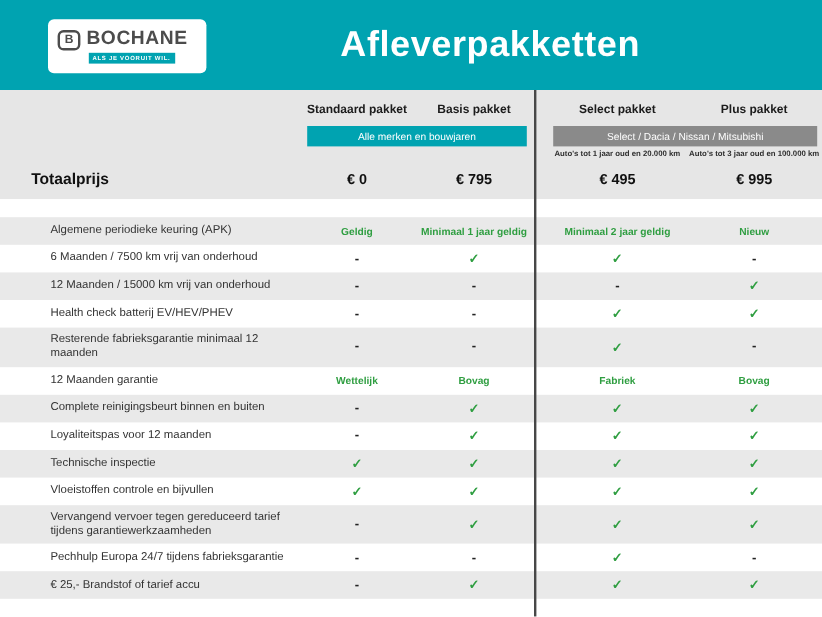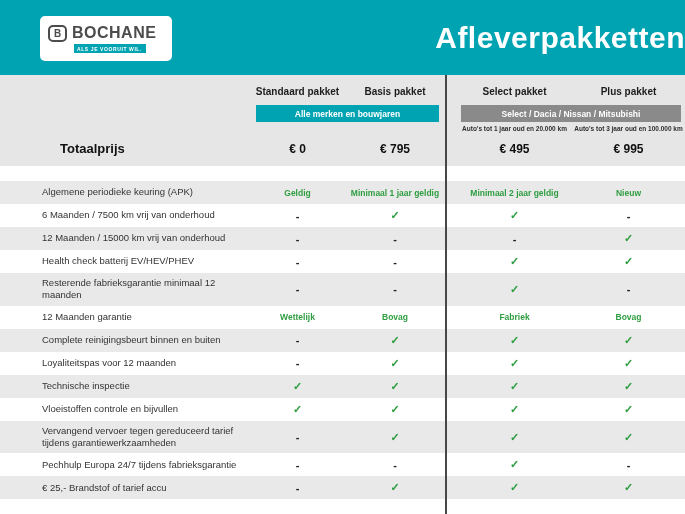--- a/index.html
+++ b/index.html
@@ -12,39 +12,39 @@
   .logo { position:absolute; left:40px; top:16px; width:132px; height:45px; background:#fff;
           border-radius:5px; display:flex; flex-direction:column; justify-content:center;
           padding:4px 8px; }
   .logo-row { display:flex; align-items:center; gap:5px; }
   .logo-icon { width:19px; height:17px; border:2.5px solid #4c4c4c; border-radius:5px;
                display:flex; align-items:center; justify-content:center;
                font-weight:bold; font-size:10px; color:#4c4c4c; }
   .logo-text { font-weight:bold; font-size:16px; color:#4c4c4c; letter-spacing:0.5px; }
   .logo-tagline { background:var(--teal,#00a3b1); color:#fff; font-size:5px; font-weight:bold;
                   letter-spacing:0.6px; padding:1.5px 3px; width:72px; margin-left:26px; margin-top:2px; }
-  .title { flex:1; margin-left:132px; text-align:right; color:#fff; font-size:30px;
+  .title { flex:1; margin-left:132px; text-align:center; color:#fff; font-size:30px;
            font-weight:bold; letter-spacing:0.5px; }
 
   
   .grid { display:grid; grid-template-columns:250px 95px 100px 12px 115px 113px; align-items:center; }
   .cell { text-align:center; }
   .cell.label { text-align:left; padding-left:42px; font-size:9.5px; color:#333; line-height:1.3; padding-right:10px; }
 
   
   .thead { background:#e6e6e6; padding:11px 0 10px; }
   .head-titles { margin-bottom:8px; }
   .col-title { font-size:10px; font-weight:bold; color:#1c1c1c; }
-  .badge { grid-row:1; text-align:center; font-size:8.5px; font-weight:bold; color:#fff; padding:3.5px 0; }
+  .badge { grid-row:1; text-align:center; font-size:8.5px; font-weight:normal; color:#fff; padding:3.5px 0; }
   .badge-teal { grid-column:2 / 4; background:var(--teal,#00a3b1); margin:0 6px; }
   .badge-gray { grid-column:5 / 7; background:var(--badge_gray,#8a8a8a); margin:0 4px; }
   .head-notes { margin-top:3px; }
   .subnote { font-size:6.5px; font-weight:bold; color:#2e2e2e; }
   .price-row { margin-top:9px; }
-  .price-label { font-size:13px; font-weight:bold; color:#111; padding-left:60px; text-align:left; }
+  .price-label { font-size:13px; font-weight:bold; color:#111; padding-left:26px; text-align:left; }
   .price-val { font-size:12px; font-weight:bold; color:#111; }
 
   .gap { height:15px; background:#fff; }
 
   
   .row { min-height:23px; padding:4px 0; }
   .row:nth-child(odd) { background:#e9e9e9; }
   .val.check { color:var(--green,#2f9e41); font-size:11px; font-weight:bold; }
   .val.dash  { color:#222; font-size:11px; font-weight:bold; }
   .val.txt   { color:var(--green,#2f9e41); font-size:8.5px; font-weight:bold; }

